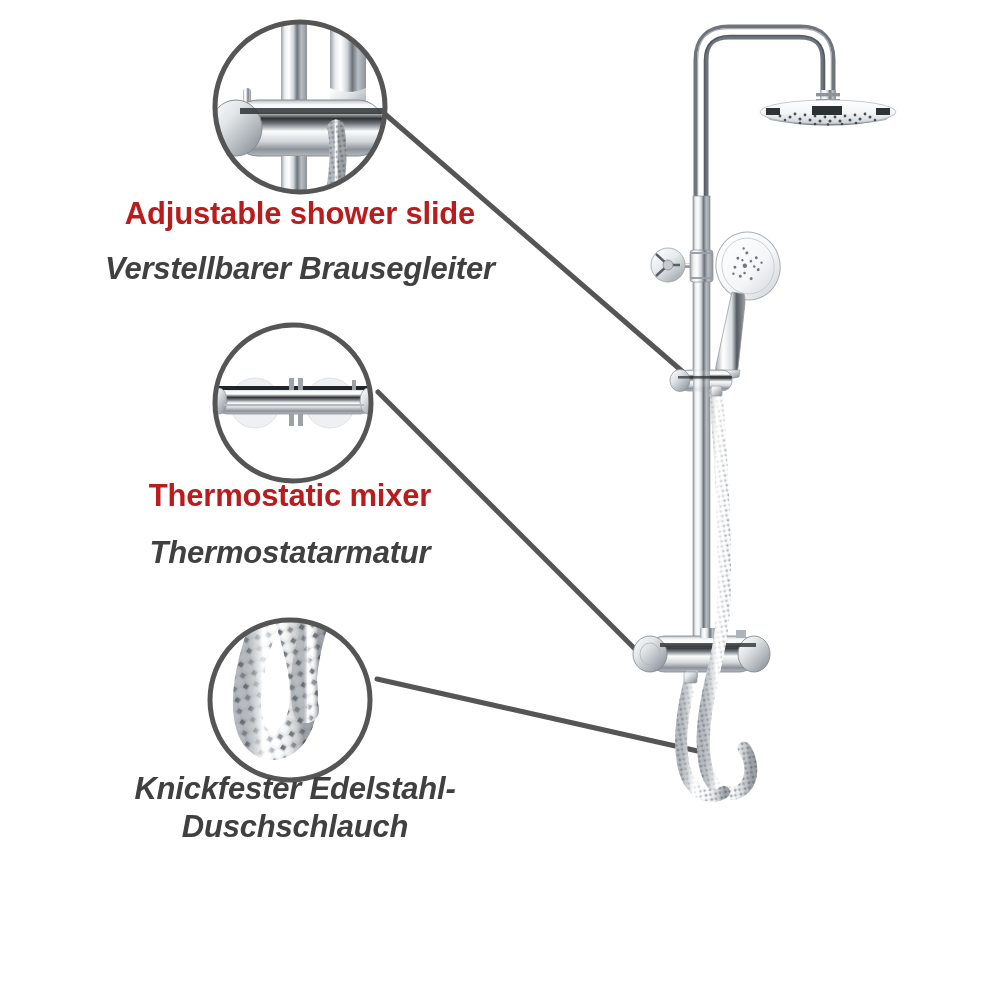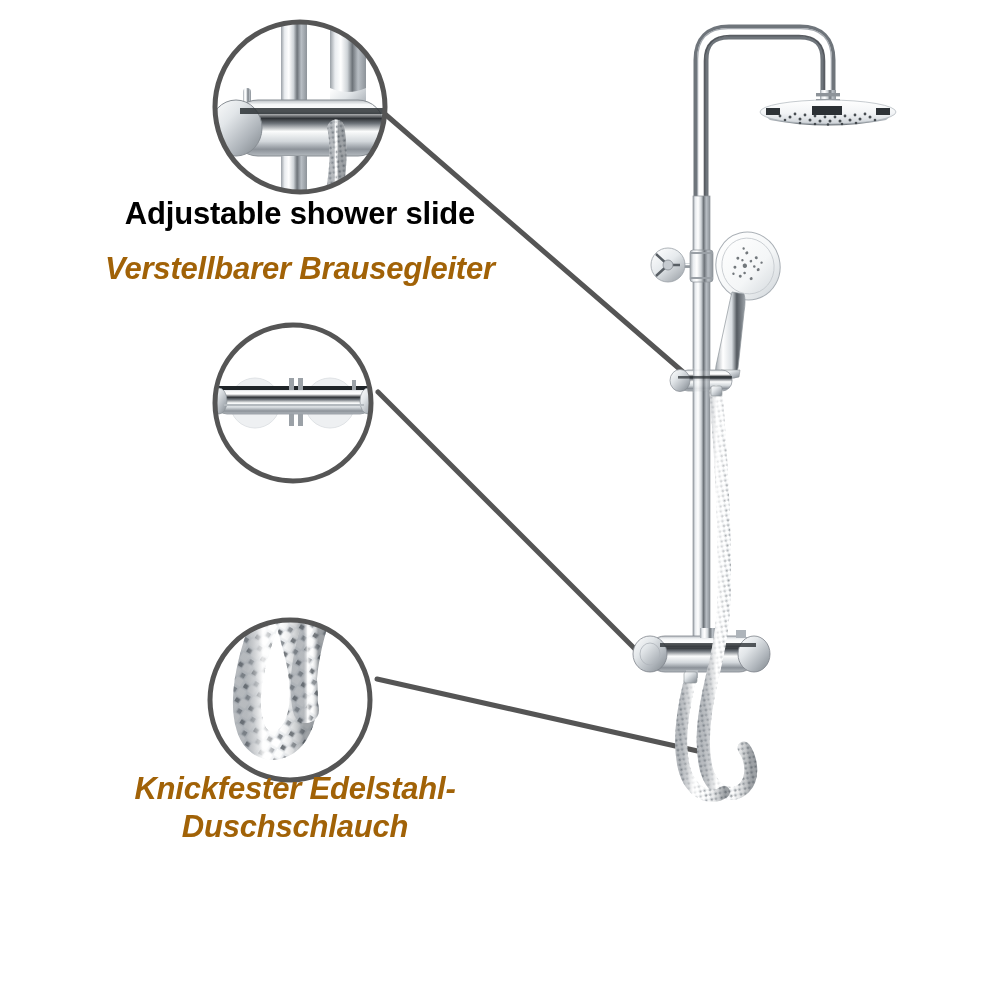--- a/index.html
+++ b/index.html
@@ -20,29 +20,29 @@
     left: 0;
     top: 0;
     width: 1000px;
     height: 1000px;
   }
   .label-block {
     position: absolute;
     text-align: center;
   }
   .label-en {
-    color: #000000;
+    color: #b91c1c;
     font-weight: bold;
     font-size: 31px;
     line-height: 36px;
     letter-spacing: -0.2px;
     white-space: pre-line;
   }
   .label-de {
-    color: #a16207;
+    color: #404040;
     font-style: italic;
     font-weight: bold;
     font-size: 31px;
     line-height: 38px;
     letter-spacing: -0.2px;
     white-space: pre-line;
   }
   #blk1 { left: 20px; top: 196px;  width: 560px; }
   #blk1 .label-de { margin-top: 18px; }
   #blk2 { left: 30px; top: 478px;  width: 520px; }
@@ -329,19 +329,23 @@
       </g>
       <circle cx="290" cy="700" r="80" fill="none" stroke="#555555" stroke-width="5"></circle>
     </g>
   </svg>
 
   <div class="label-block" id="blk1">
     <div class="label-en">Adjustable shower slide</div>
     <div class="label-de">Verstellbarer Brausegleiter</div>
   </div>
 
+  <div class="label-block" id="blk2">
+    <div class="label-en">Thermostatic mixer</div>
+    <div class="label-de">Thermostatarmatur</div>
+  </div>
 
   <div class="label-block" id="blk3">
     <div class="label-de">Knickfester Edelstahl-
 Duschschlauch</div>
   </div>
 
 </div>
 
 </body></html>

